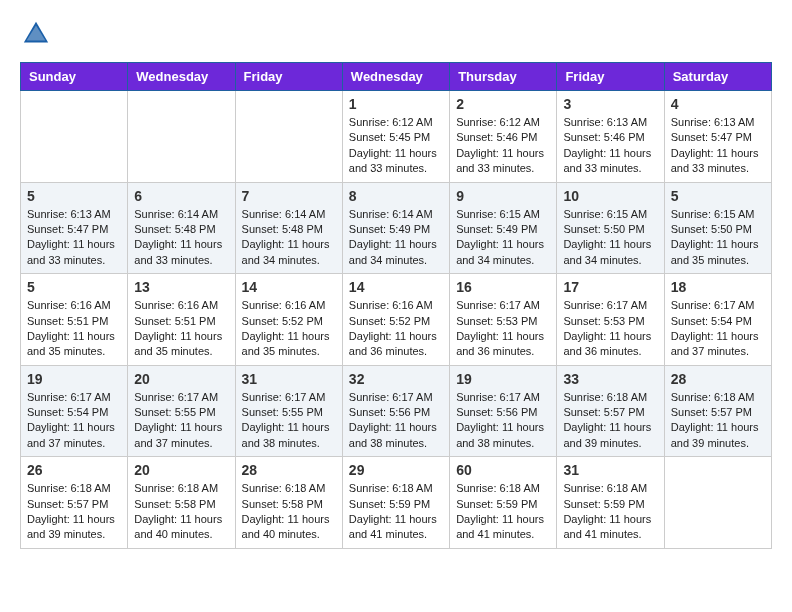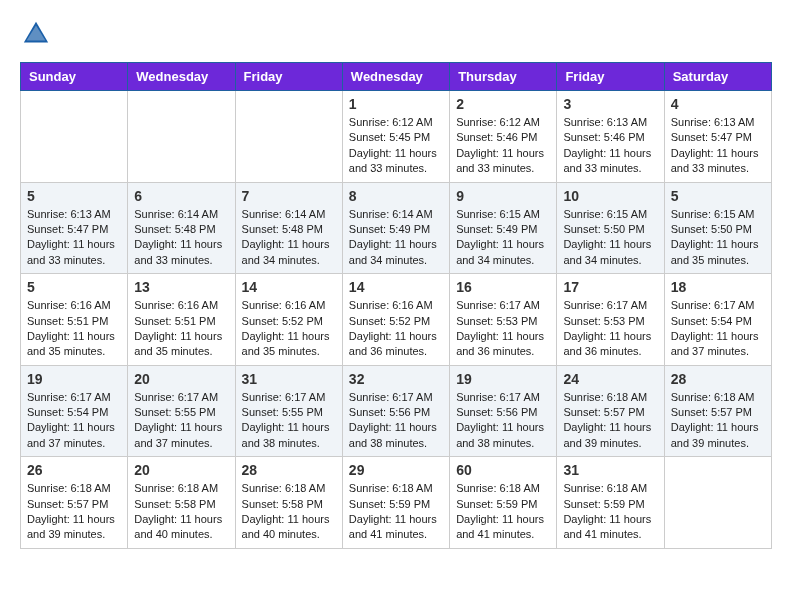--- a/index.html
+++ b/index.html
@@ -296,21 +296,21 @@
 and 38 minutes.</div>
         </td>
         <td>
           <span class="day-num">19</span>
           <div class="day-info" style="white-space: pre-line;">Sunrise: 6:17 AM
 Sunset: 5:56 PM
 Daylight: 11 hours
 and 38 minutes.</div>
         </td>
         <td>
-          <span class="day-num">24</span>
+          <span class="day-num">33</span>
           <div class="day-info" style="white-space: pre-line;">Sunrise: 6:18 AM
 Sunset: 5:57 PM
 Daylight: 11 hours
 and 39 minutes.</div>
         </td>
         <td>
           <span class="day-num">28</span>
           <div class="day-info" style="white-space: pre-line;">Sunrise: 6:18 AM
 Sunset: 5:57 PM
 Daylight: 11 hours

